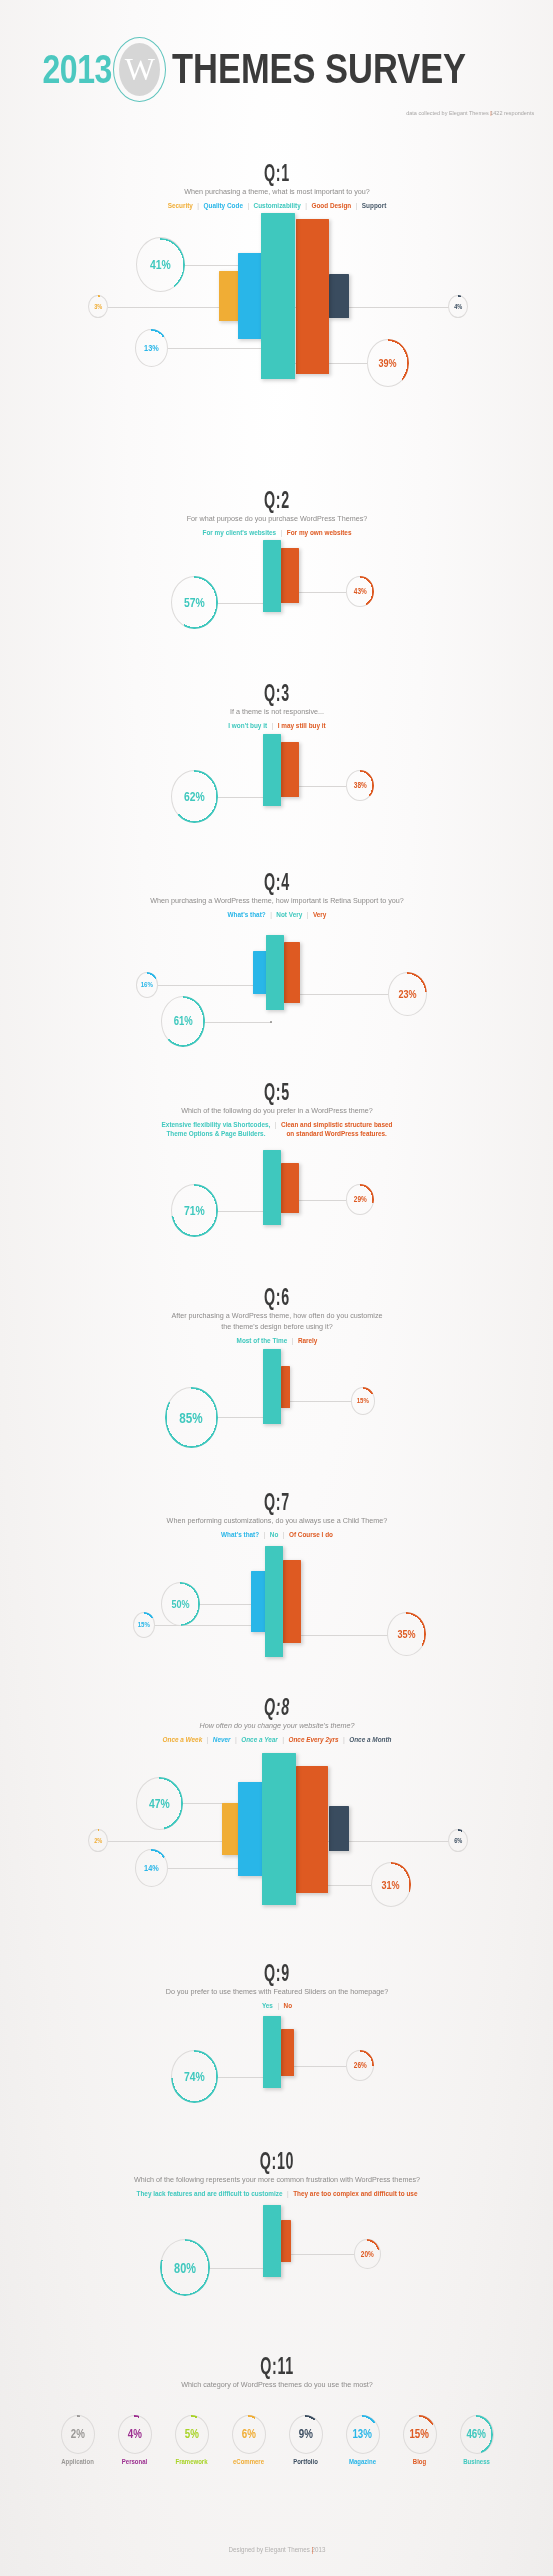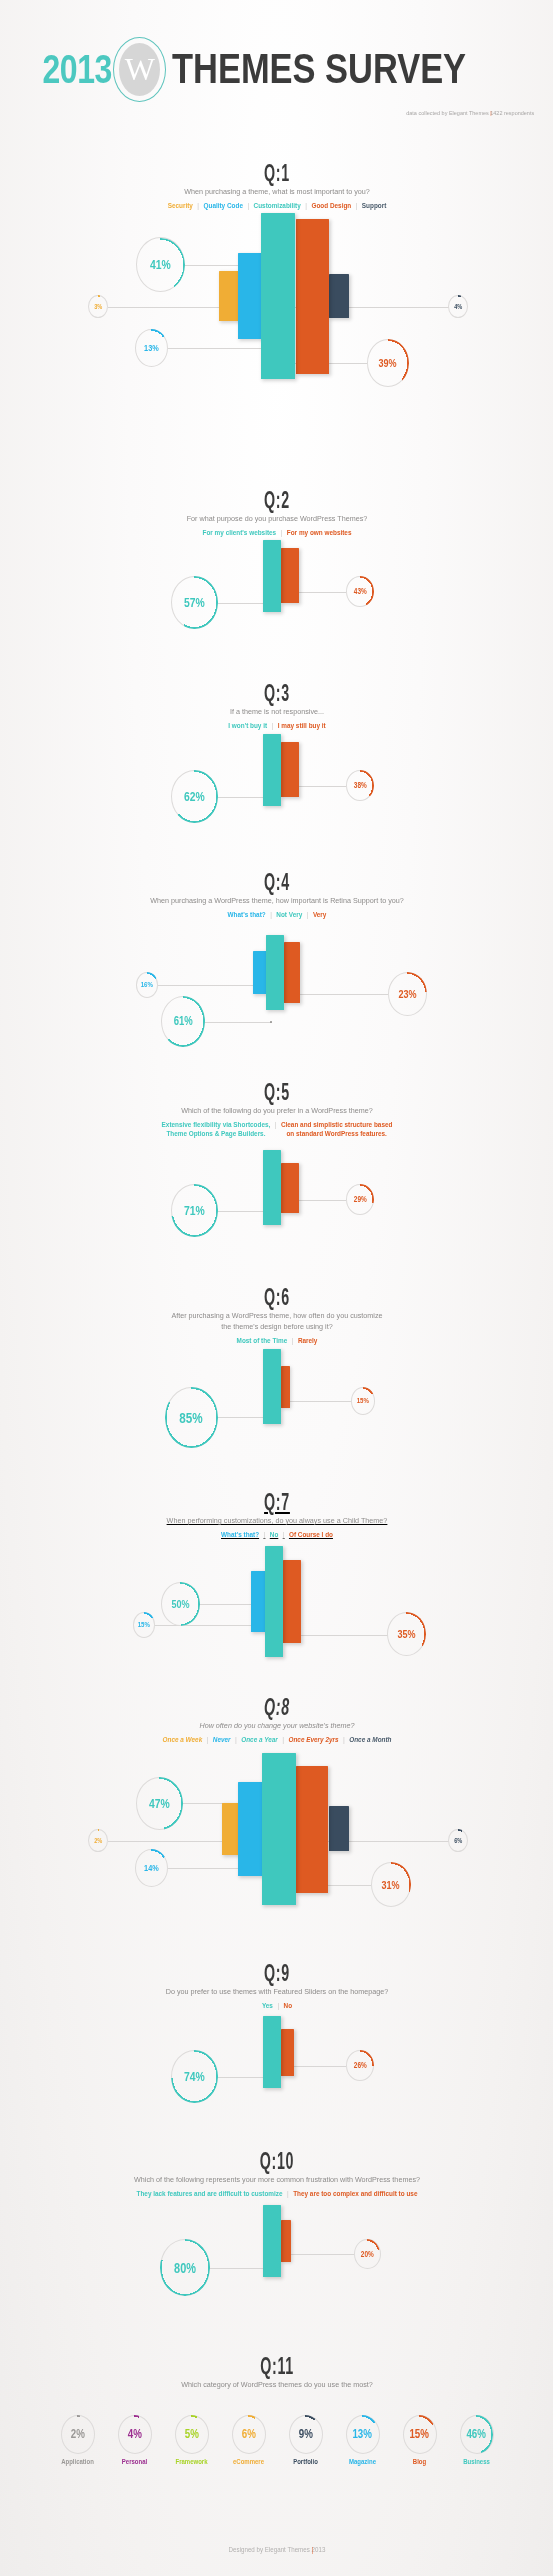--- a/index.html
+++ b/index.html
@@ -405,21 +405,21 @@
         <div class="bubble" style="left:165px; top:38px; width:53px; height:61px; z-index:6;">
           <div class="arc" style="background: conic-gradient(from 0deg, #3FC8BE 0deg, #3FC8BE 306deg, rgba(0,0,0,0) 306deg);-webkit-mask: radial-gradient(closest-side, rgba(0,0,0,0) calc(100% - 1.7px), #000 calc(100% - 1.7px));mask: radial-gradient(closest-side, rgba(0,0,0,0) calc(100% - 1.7px), #000 calc(100% - 1.7px));"></div>
           <span class="pct" style="color:#3FC8BE; font-size:15px;">85%</span>
         </div>
         <div class="leader to-left" style="left:283px; top:52px; width:69px;"></div>
         <div class="bubble" style="left:351px; top:38px; width:24.4px; height:28px; z-index:6;">
           <div class="arc" style="background: conic-gradient(from 0deg, #DE5A22 0deg, #DE5A22 54deg, rgba(0,0,0,0) 54deg);-webkit-mask: radial-gradient(closest-side, rgba(0,0,0,0) calc(100% - 1.7px), #000 calc(100% - 1.7px));mask: radial-gradient(closest-side, rgba(0,0,0,0) calc(100% - 1.7px), #000 calc(100% - 1.7px));"></div>
           <span class="pct" style="color:#DE5A22; font-size:7.8px;">15%</span>
         </div>
       </div>
-      <div class="q" style="top: 1490px; text-decoration: underline;">
+      <div class="q" style="top: 1490px;">
         <div class="q-num">Q:7</div>
         <div class="q-text">When performing customizations, do you always use a Child Theme?</div>
         <div class="q-legend">
           <span class="li" style="color:#29B6E8">What's that?</span>
           <span class="sep">|</span>
           <span class="li" style="color:#3FC8BE">No</span>
           <span class="sep">|</span>
           <span class="li" style="color:#DE5A22">Of Course I do</span>
         </div>
       </div>

